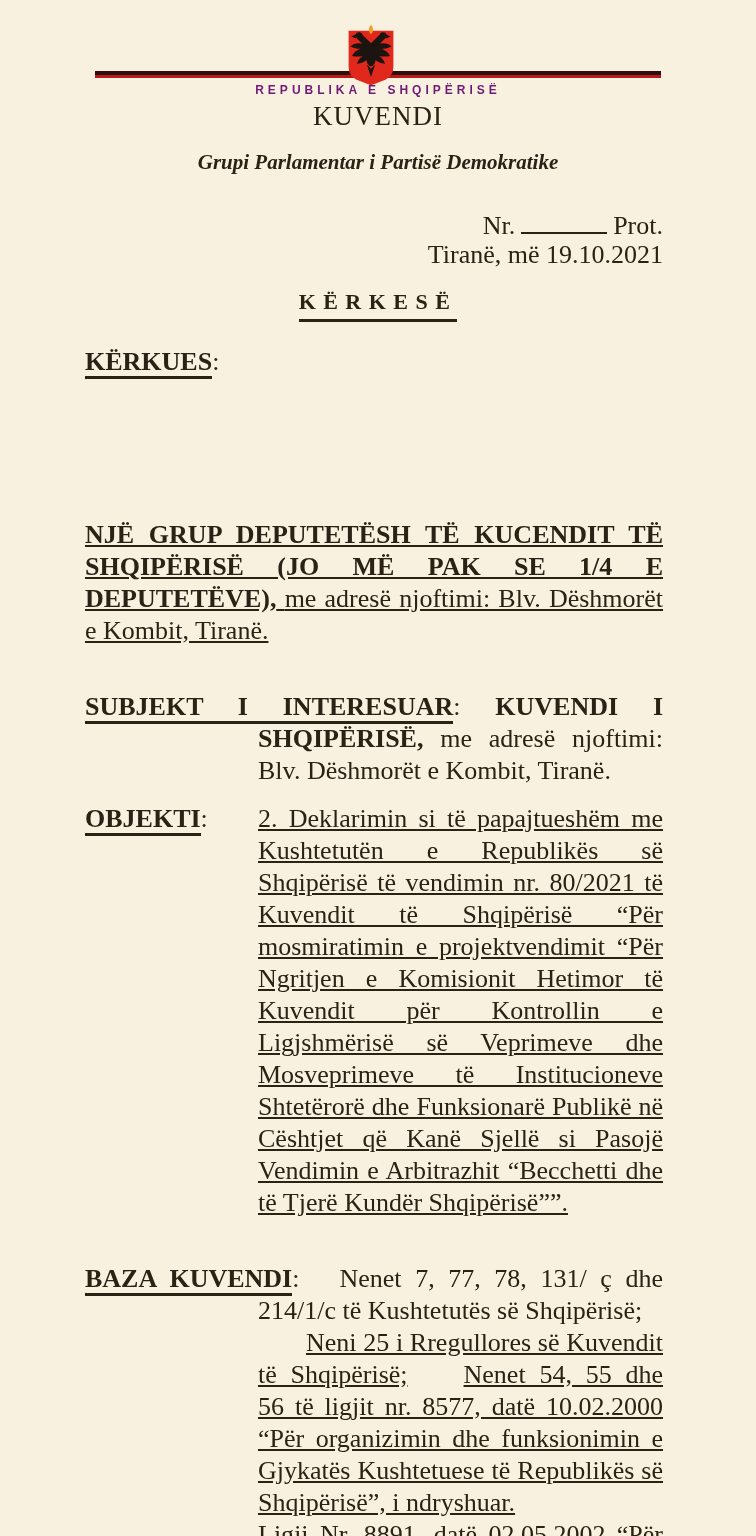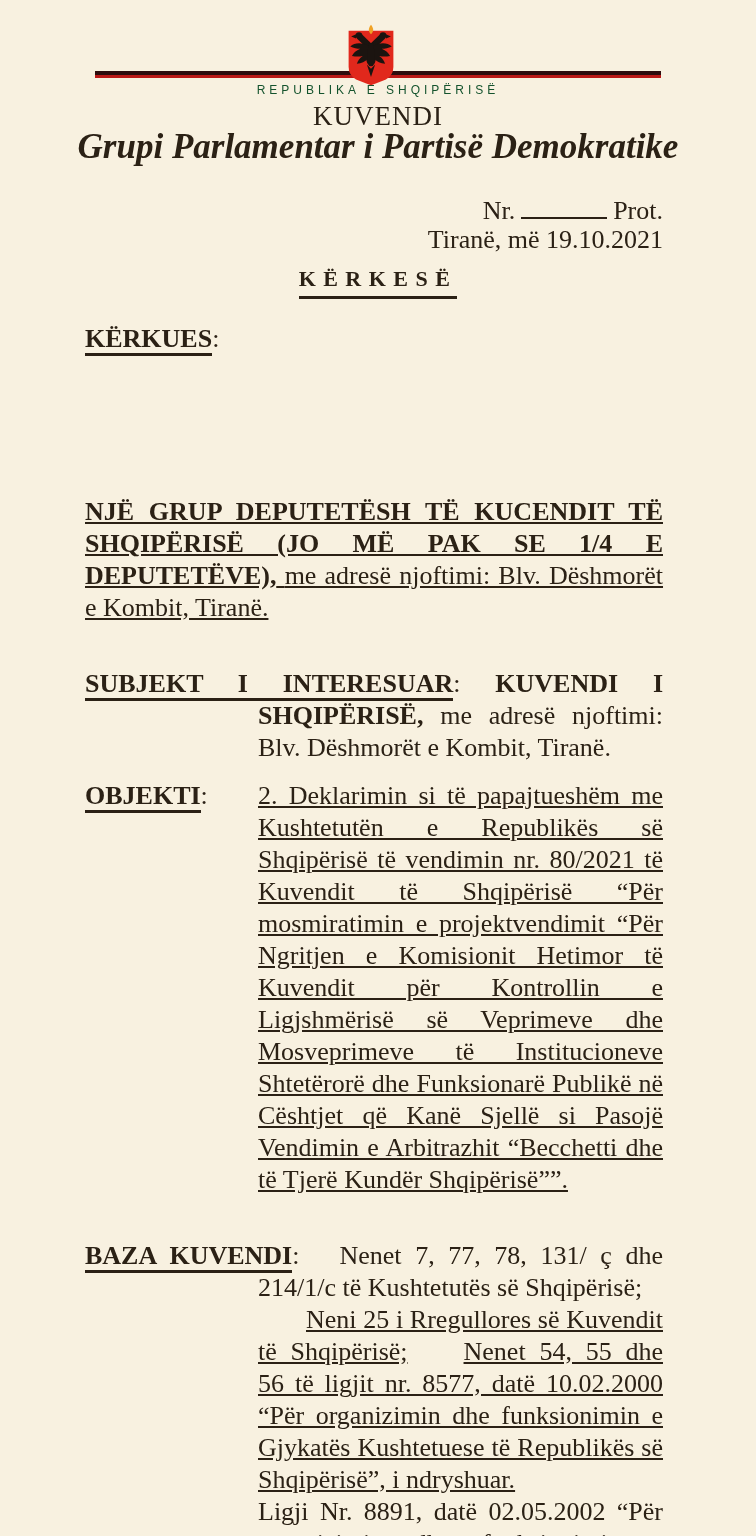--- a/index.html
+++ b/index.html
@@ -17,26 +17,26 @@
   .letterhead{position:relative; padding-top:84px; text-align:center;}
   .rule{position:absolute; top:71px; left:95px; width:566px; z-index:1;}
   .rule-dark{height:4px; background:var(--rule-dark);}
   .rule-red{height:3px; background:var(--rule-red);}
   .emblem{position:absolute; top:24px; left:346px; width:50px; height:63px; z-index:2;}
   .shield{fill:var(--shield-red);}
   .eagle{fill:var(--eagle-black);}
   .helmet{fill:var(--helmet-gold);}
   .republic{
     font-family:"Liberation Sans","DejaVu Sans",sans-serif;
-    font-size:12px; line-height:13px; font-weight:normal; letter-spacing:4px; color:#14532d;
+    font-size:12px; line-height:13px; font-weight:bold; letter-spacing:4px; color:#701a75;
   }
   .institution{font-size:27px; line-height:28px; font-weight:normal; letter-spacing:1px; margin-top:5px;}
-  .group{font-size:35px; line-height:28px; font-weight:bold; font-style:italic; margin-top:3px;}
+  .group{font-size:21px; line-height:28px; font-weight:bold; font-style:italic; margin-top:18px;}
   
-  .meta{margin:30px 93px 8px 85px; text-align:right; line-height:29px;}
+  .meta{margin:30px 93px 16px 85px; text-align:right; line-height:29px;}
   .blank{display:inline-block; width:86px; border-bottom:2px solid var(--ink); margin:0 6px; height:1em; vertical-align:baseline;}
   
   .doc-title{text-align:center; margin-top:2px; line-height:32px;}
   .title-underline{
     display:inline-block; font-weight:bold; font-size:22px; letter-spacing:0.34em;
     border-bottom:3px solid var(--ink); padding-bottom:1px;
   }
   
   .content{margin:0 93px 0 85px;}
   .sec{margin-top:16px;}

